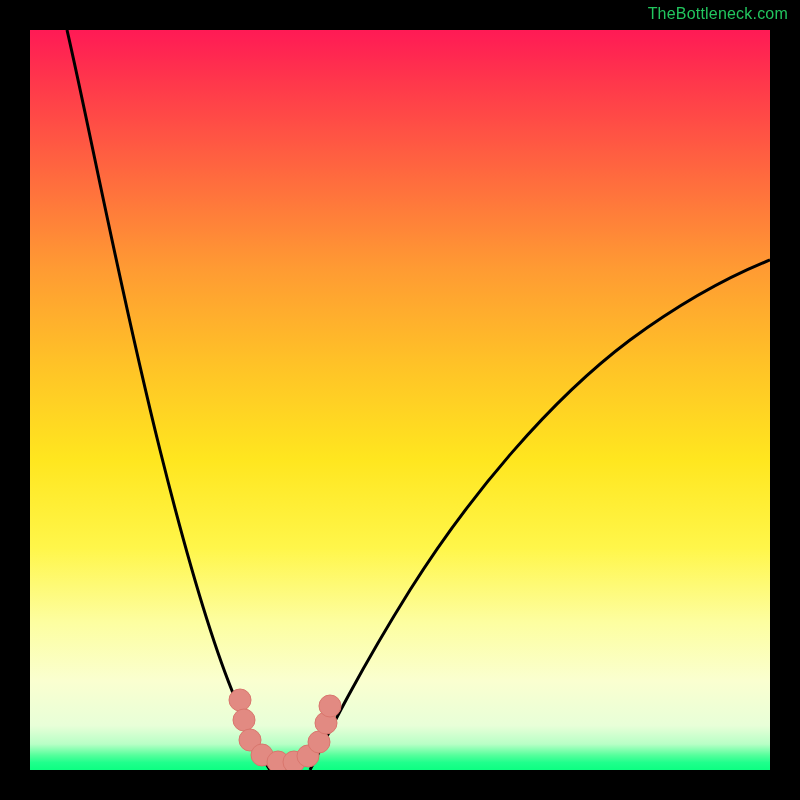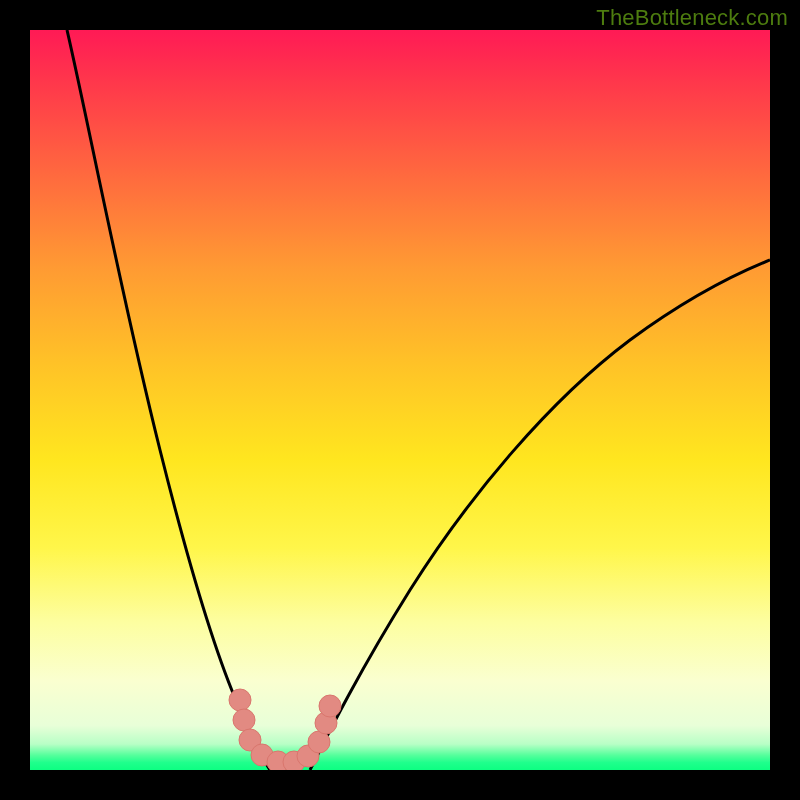--- a/index.html
+++ b/index.html
@@ -49,23 +49,23 @@
   svg.curves {
     position: absolute;
     inset: 0;
     width: 100%;
     height: 100%;
   }
   .watermark {
     position: absolute;
     top: 5px;
     right: 12px;
-    font-size: 22px;
+    font-size: 16px;
     font-weight: 500;
-    color: #4d7c0f;
+    color: #22c55e;
     letter-spacing: 0.2px;
     user-select: none;
   }
 </style>
 </head>
 <body>
 
 <div class="outer">
 
   <div class="watermark">TheBottleneck.com</div>

